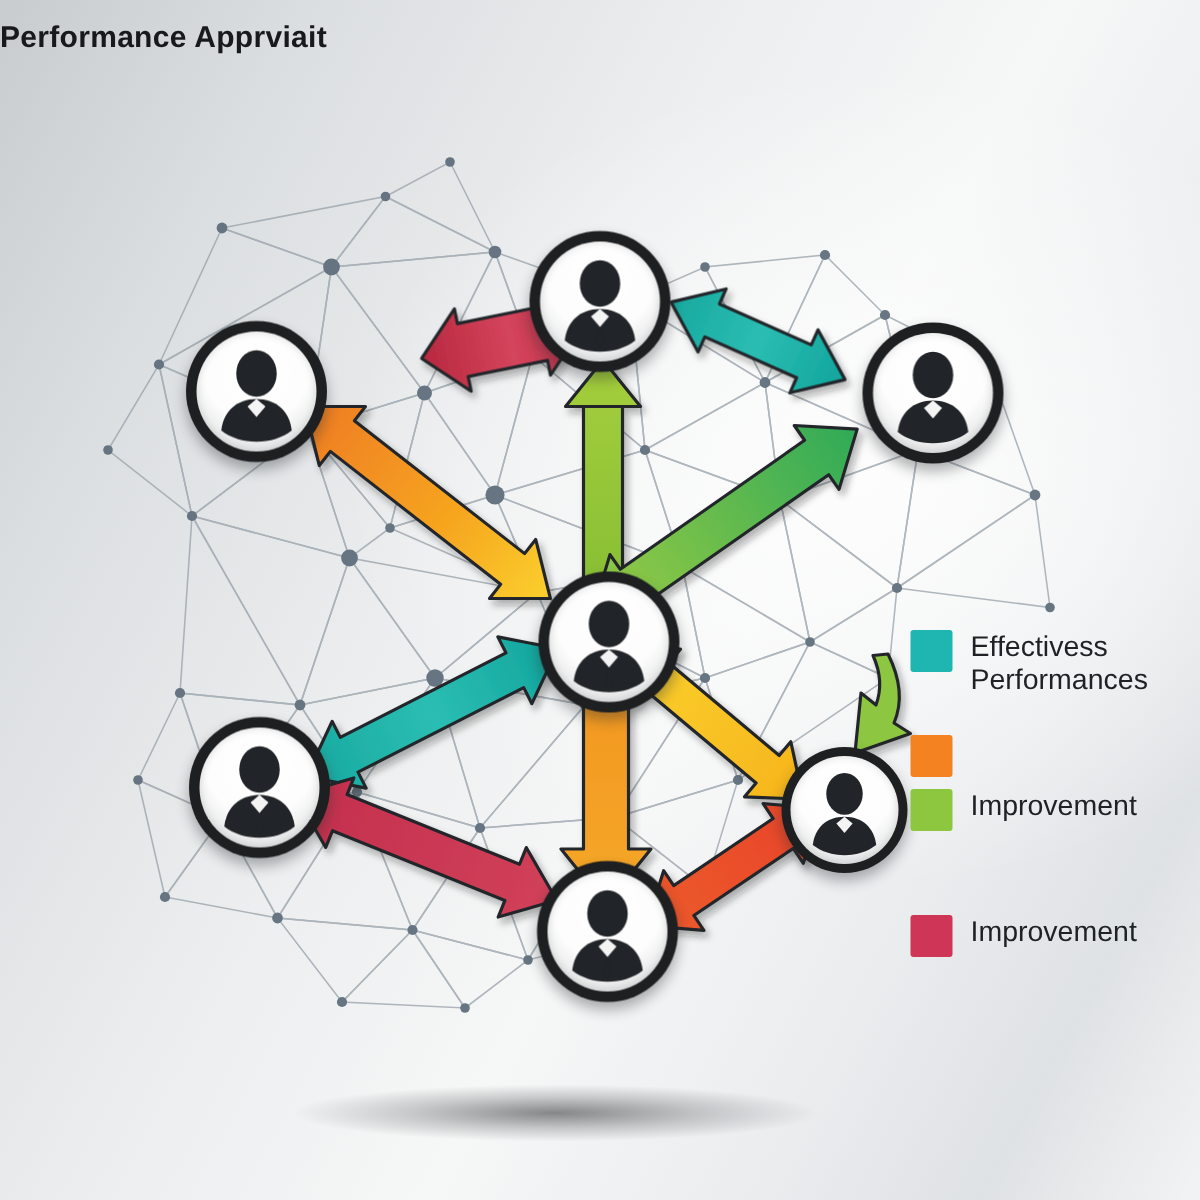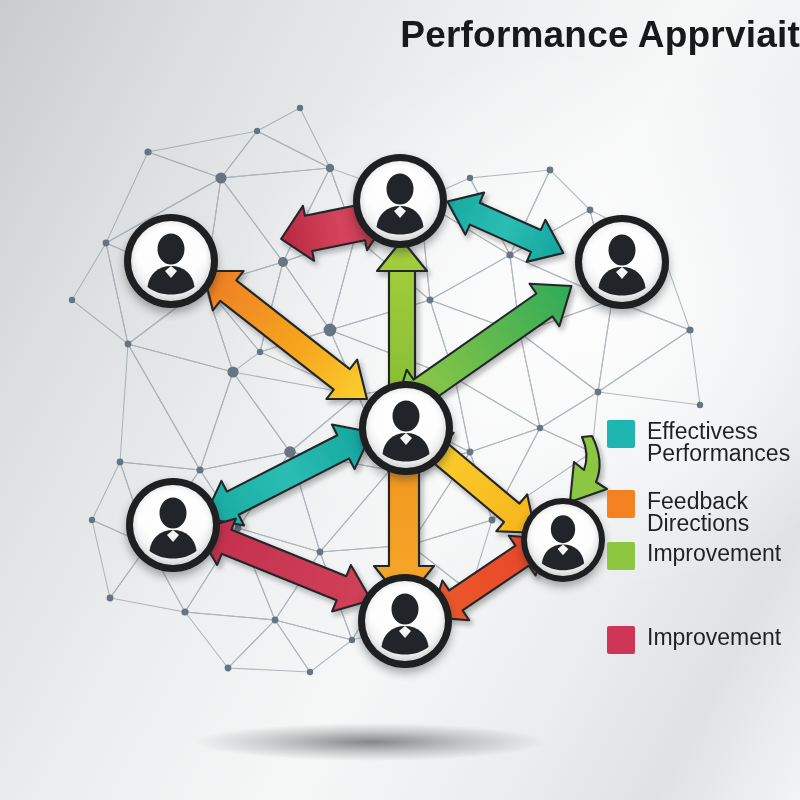--- a/index.html
+++ b/index.html
@@ -11,41 +11,41 @@
   #stage{
     position:relative;width:800px;height:800px;overflow:hidden;
     background:
       radial-gradient(ellipse 70% 55% at 72% 40%, #fdfdfd 0%, rgba(253,253,253,0) 62%),
       linear-gradient(118deg,#c9cccf 0%,#dcdfe1 18%,#eceeef 40%,#f6f7f7 58%,#eaecee 76%,#dfe2e4 88%,#f2f3f4 100%);
   }
   #netsvg,#arrsvg{position:absolute;left:0;top:0;width:800px;height:800px;}
   #netsvg{opacity:.92;}
 
   .title{
-    position:absolute;left:0;top:14px;width:800px;text-align:right;
-    font-size:37px;font-weight:bold;color:#17191b;letter-spacing:.2px;
+    position:absolute;left:0;top:14px;width:800px;text-align:left;
+    font-size:20px;font-weight:bold;color:#17191b;letter-spacing:.2px;
   }
 
   .node{position:absolute;border-radius:50%;}
   .node .ring{
     position:absolute;left:0;top:0;width:100%;height:100%;border-radius:50%;
     background:#1d1f21;
     box-shadow:0 5px 9px rgba(40,44,48,.38);
   }
   .node .inner{
     position:absolute;border-radius:50%;
     background:radial-gradient(circle at 50% 30%, #ffffff 0%,#fdfdfd 52%,#e3e4e5 82%,#cfd1d2 100%);
     box-shadow:inset 0 0 6px rgba(0,0,0,.14);
   }
   .node svg{position:absolute;left:0;top:0;width:100%;height:100%;}
 
   .legend{position:absolute;left:607px;top:420px;width:190px;}
   .leg-row{display:flex;align-items:flex-start;margin-bottom:2px;}
   .leg-sw{width:28px;height:28px;flex:0 0 28px;margin-right:12px;border-radius:2px;}
-  .leg-txt{font-size:23px;line-height:21.5px;color:#1f2224;padding-top:1px;}
+  .leg-txt{font-size:19px;line-height:21.5px;color:#1f2224;padding-top:1px;}
   .gap-a{height:24px;}
   .gap-b{height:44px;}
 </style>
 </head>
 <body>
 
 <div id="stage">
 
   <svg id="netsvg" viewBox="0 0 800 800">
     <g stroke="#98a2aa" stroke-width="1.05" fill="none" opacity=".82">
@@ -371,24 +371,20 @@
       <div class="leg-txt">
         <div>Effectivess</div>
         <div>Performances</div>
       </div>
     </div>
 
     <div class="gap-a"></div>
 
     <div class="leg-row">
       <div class="leg-sw" style="background:#f58220"></div>
-      <div class="leg-txt">
-        <div>Feedback</div>
-        <div>Directions</div>
-      </div>
     </div>
 
     <div style="height:6px"></div>
 
     <div class="leg-row">
       <div class="leg-sw" style="background:#8dc63f"></div>
       <div class="leg-txt">Improvement</div>
     </div>
 
     <div class="gap-b"></div>

